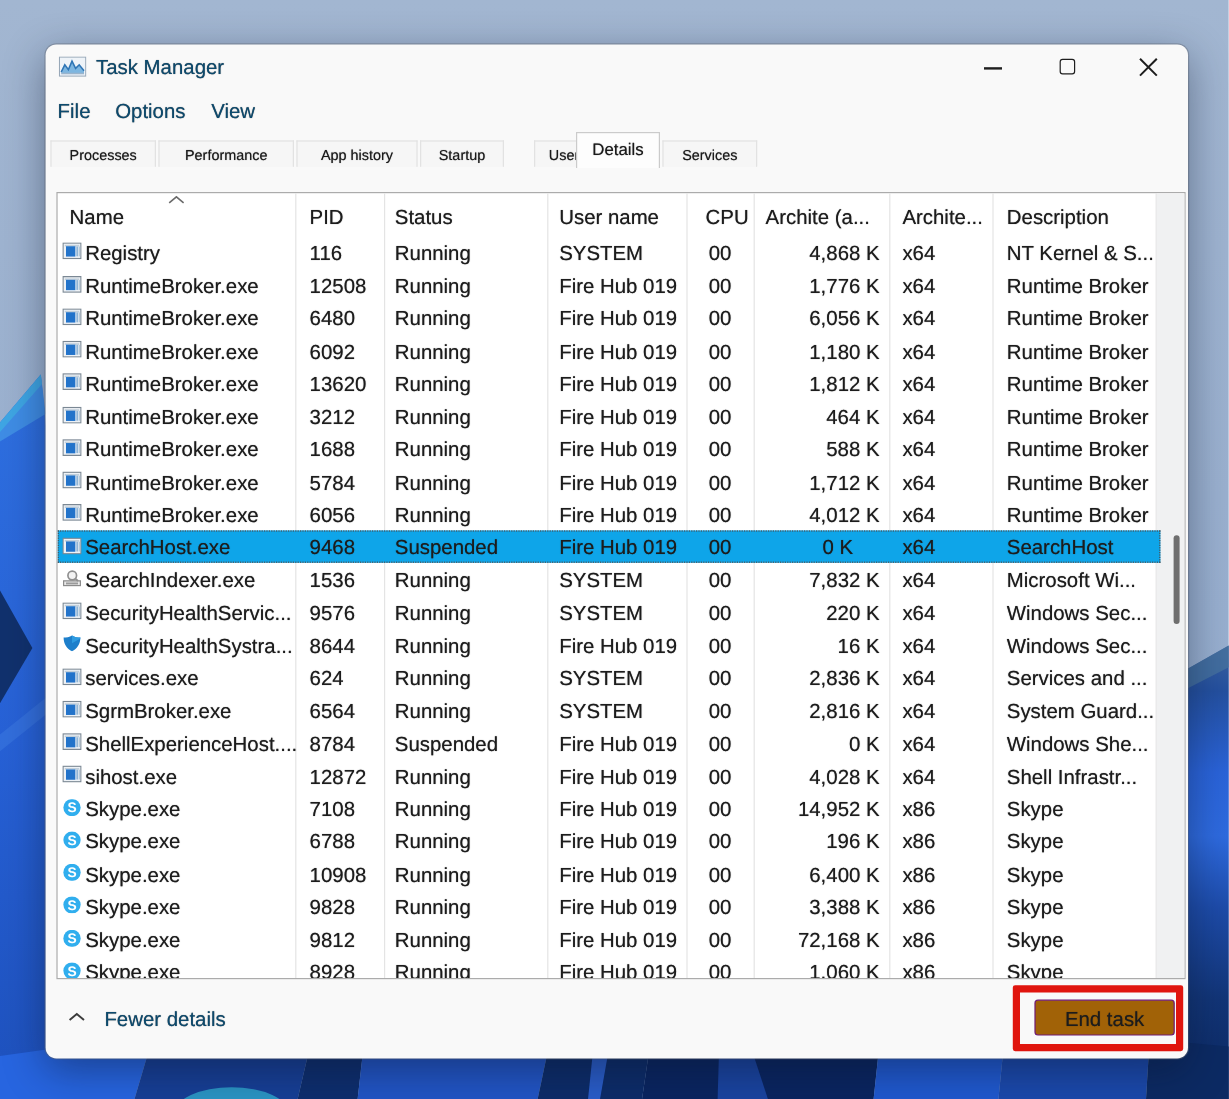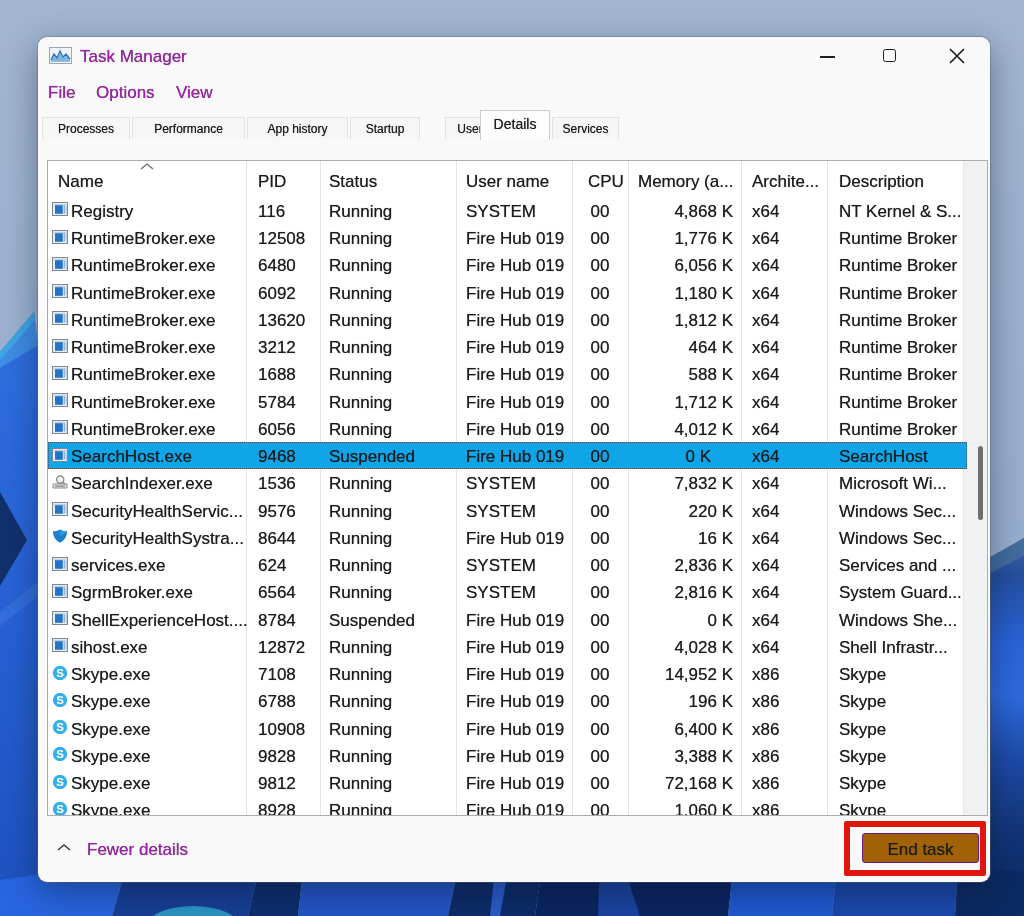--- a/index.html
+++ b/index.html
@@ -1,20 +1,20 @@
 <!DOCTYPE html>
 <html><head><meta charset="utf-8">
 <style>
 *{margin:0;padding:0;box-sizing:border-box}
 html,body{width:1024px;height:916px;overflow:hidden;font-family:"Liberation Sans",sans-serif}
 #win span{text-shadow:0 0 0.7px rgba(30,30,30,0.75)}
 #wall{position:absolute;left:0;top:0;width:1024px;height:916px}
 #win{position:absolute;left:38px;top:37px;width:952px;height:845px;background:#f9f9f9;border-radius:9px;
  box-shadow:0 10px 34px rgba(10,20,40,.42), 0 0 0 1px rgba(110,118,128,.45);}
-.t{position:absolute;white-space:nowrap;color:#a21caf;font-size:17px;line-height:1}
+.t{position:absolute;white-space:nowrap;color:#0c4a6e;font-size:17px;line-height:1}
 
 #ticon{position:absolute;left:11px;top:10px}
 #title{left:42px;top:11px}
 #mins{position:absolute;left:782px;top:19px;width:15px;height:2px;background:#1f1f1f}
 #maxs{position:absolute;left:845px;top:12px;width:13px;height:13px;border:1.6px solid #1f1f1f;border-radius:2.5px}
 #clos{position:absolute;left:911px;top:11px;width:16px;height:16px}
 
 #menu span{position:absolute;top:47px}
 
 .tab{position:absolute;top:80px;height:22px;background:#f6f6f6;border:1px solid #e2e2e2;border-bottom:none}
@@ -121,41 +121,41 @@
     </div>
  <div class="tab" style="left:312px;width:70px">
       <span>Startup</span>
     </div>
  <div class="tab" style="left:407px;width:56px">
       <span>Users</span>
     </div>
  <div id="tabsel" style="left:442px;width:70px">
       <span>Details</span>
     </div>
- <div class="tab" style="left:514px;width:67px">
+ <div class="tab" style="left:514px;width:79px">
       <span>Services</span>
     </div>
 
  <div id="lv">
   <div class="cl" style="left:198px"></div>
       <div class="cl" style="left:272px"></div>
   <div class="cl" style="left:408px"></div>
       <div class="cl" style="left:524px"></div>
   <div class="cl" style="left:580px"></div>
       <div class="cl" style="left:693px"></div>
   <div class="cl" style="left:779px"></div>
       <div class="cl" style="left:915px"></div>
   <div id="sbtrack"></div>
   <div id="hdr">
     <span style="left:10px">Name</span>
         <span style="left:210px">PID</span>
         <span style="left:281px">Status</span>
     <span style="left:418px">User name</span>
         <span style="left:540px">CPU</span>
-        <span style="left:590px">Memory (a...</span>
+        <span style="left:590px">Archite (a...</span>
     <span style="left:704px">Archite...</span>
         <span style="left:791px">Description</span>
   </div>
   <svg style="position:absolute;left:92px;top:2px;width:14px;height:7px" viewBox="0 0 14 7">
         <path d="M1,6 L7,1 L13,6" fill="none" stroke="#6a6a6a" stroke-width="1.3"></path>
       </svg>
 <div class="row" style="top:35.4px">
         <svg class="ric" viewBox="0 0 16 14">
           <rect x="0.5" y="0.5" width="15" height="13" fill="#eef2f6" stroke="#7b8894" stroke-width="1.1"></rect>
           <rect x="2" y="2" width="12" height="1.4" fill="#c2cfda"></rect>

